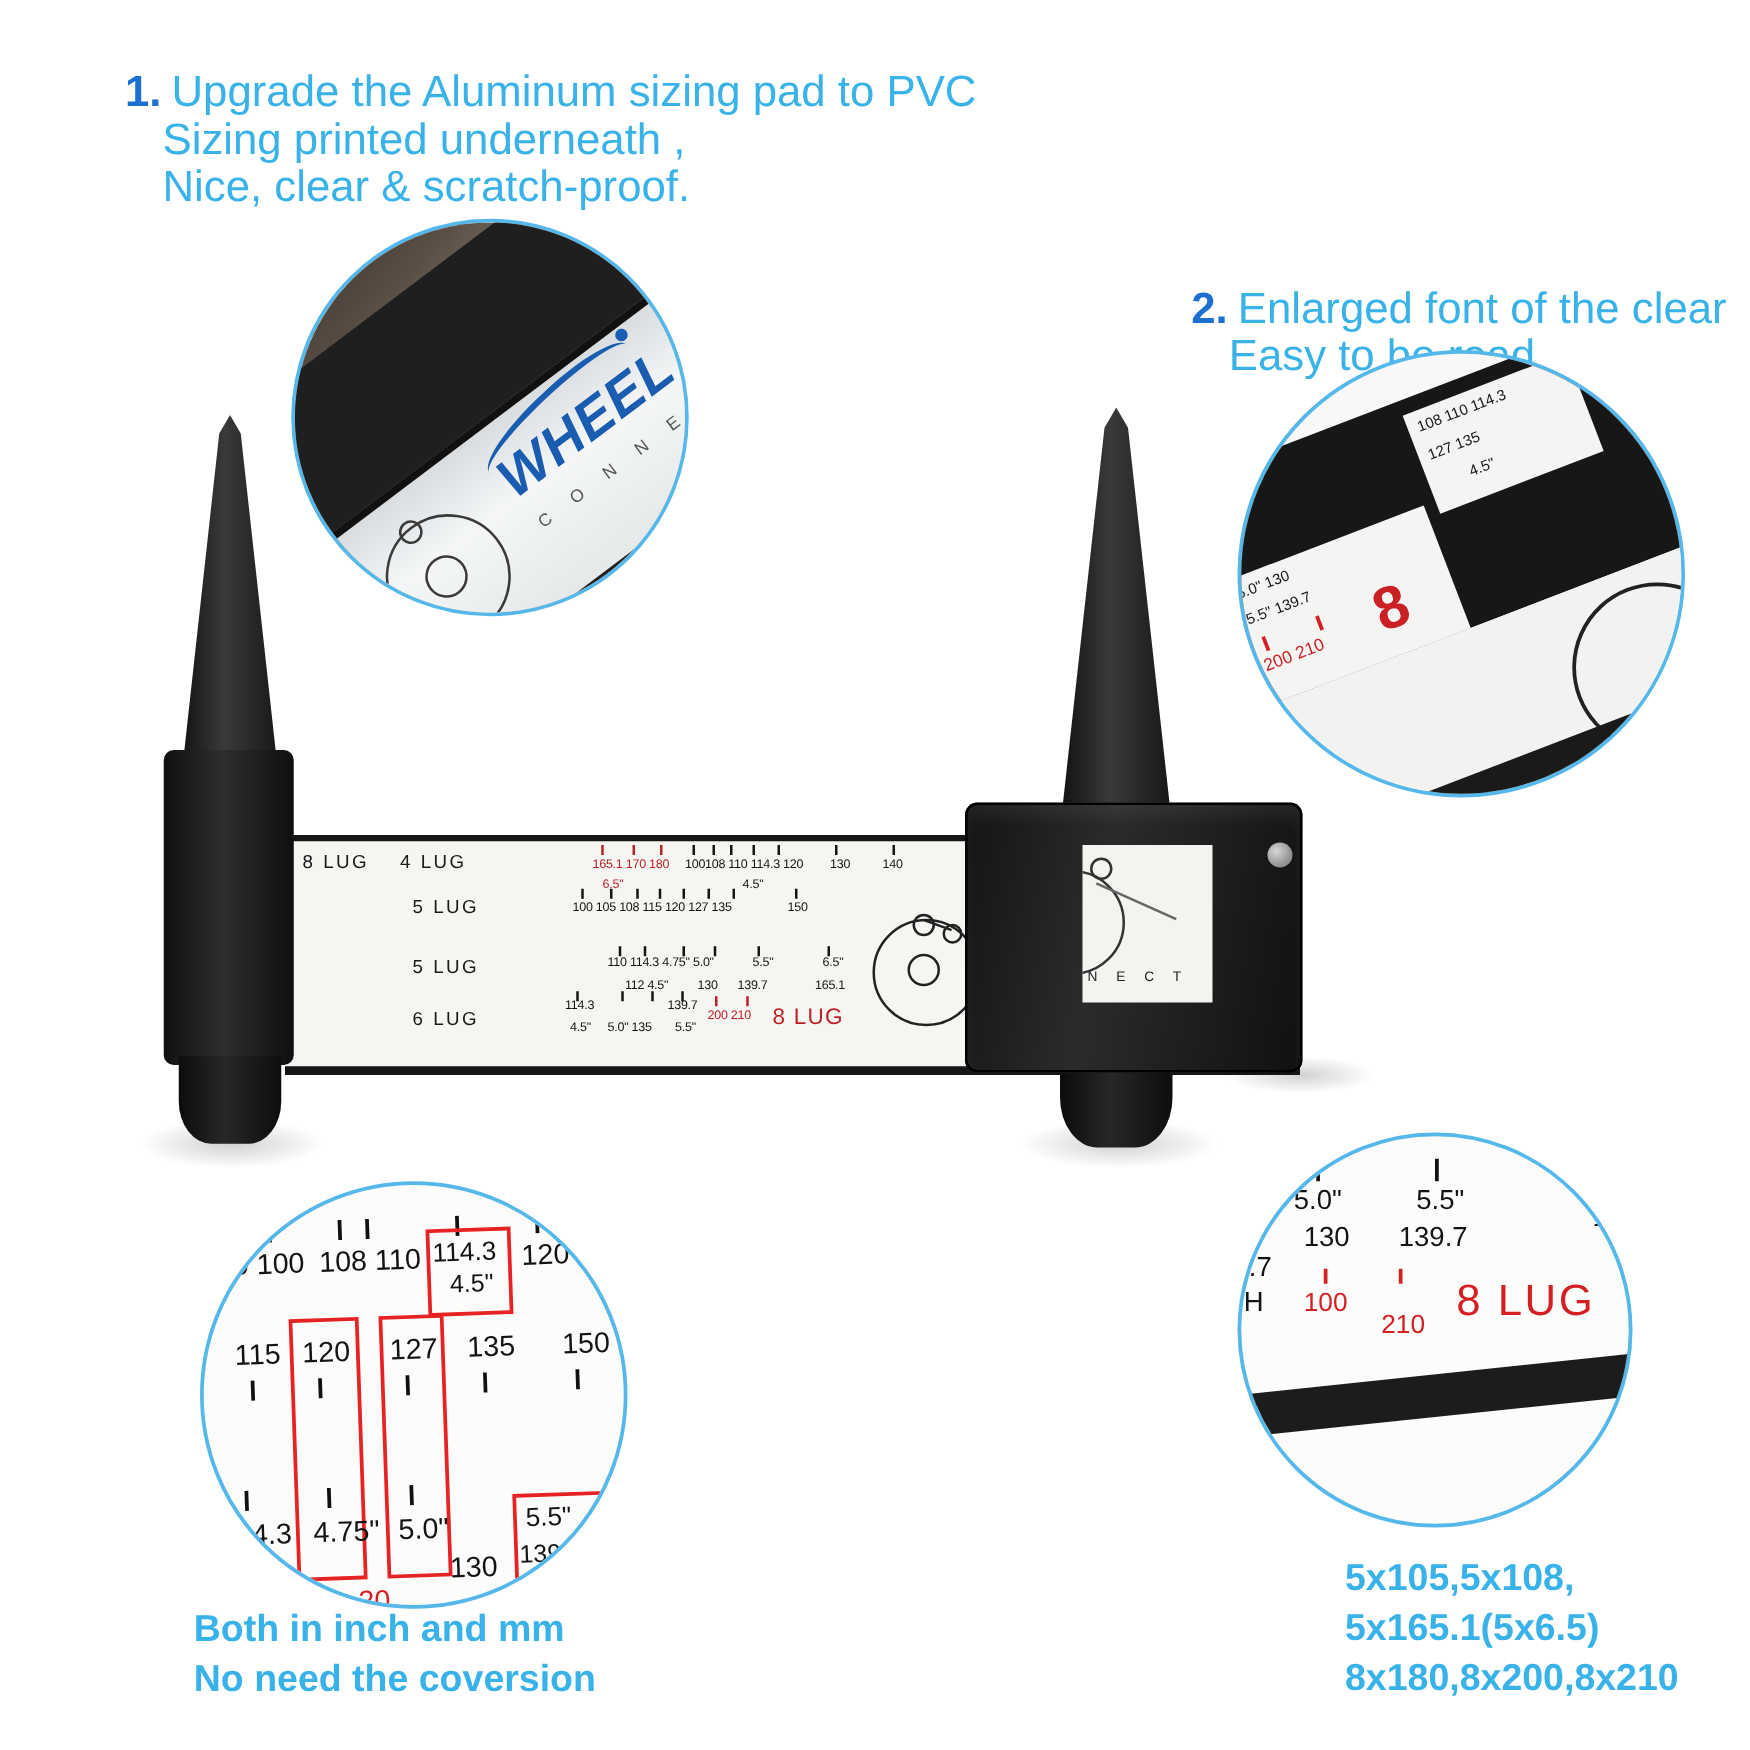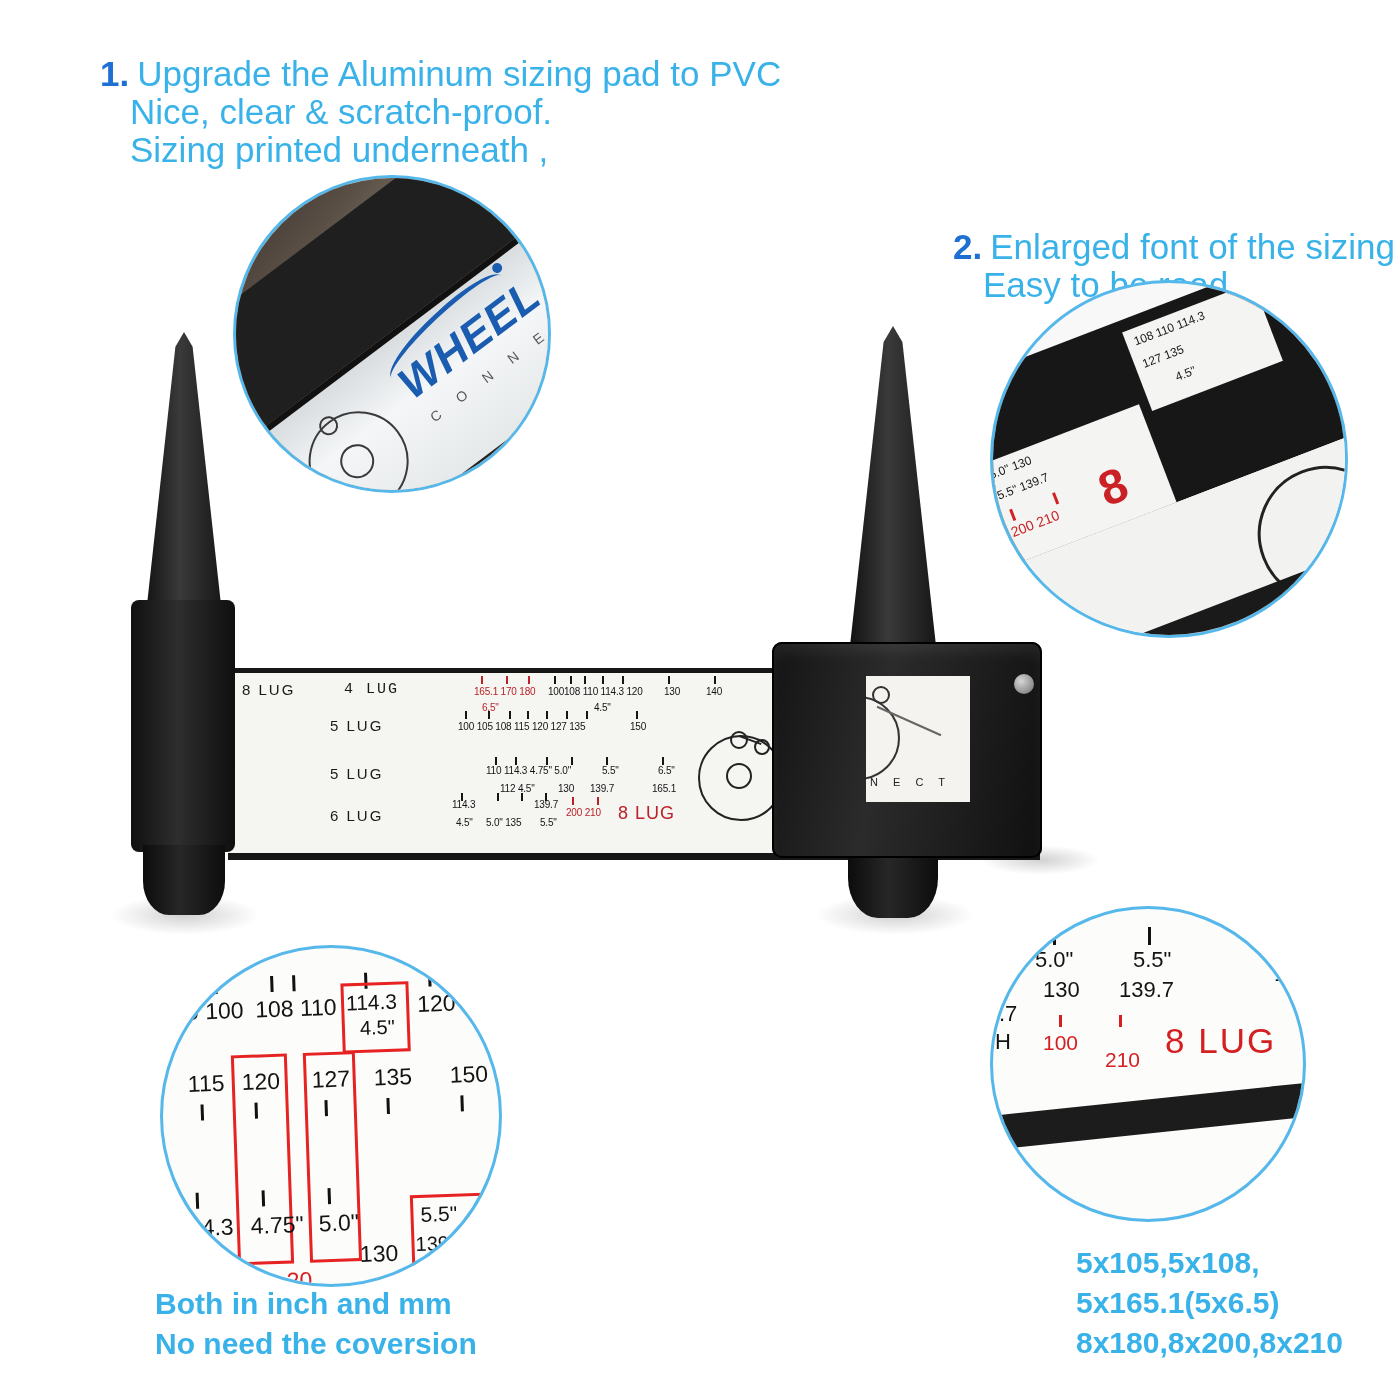--- a/index.html
+++ b/index.html
@@ -63,26 +63,26 @@
   .bign.red{color:#d42023;}
   .rbox{position:absolute;border:3px solid #e62222;}
 </style>
 </head>
 <body>
 
 <div class="canvas">
 
   <div class="note" style="left:100px;top:55px;">
     <div><span class="num">1.</span><span>Upgrade the Aluminum sizing pad to PVC</span></div>
+    <div class="ind">Sizing printed underneath ,</div>
     <div class="ind">Nice, clear &amp; scratch-proof.</div>
-    <div class="ind">Sizing printed underneath ,</div>
   </div>
 
   <div class="note" style="left:953px;top:228px;">
-    <div><span class="num">2.</span><span>Enlarged font of the sizing</span></div>
+    <div><span class="num">2.</span><span>Enlarged font of the clear</span></div>
     <div class="ind">Easy to be read</div>
   </div>
 
   <div class="note bold" style="left:155px;top:1284px;line-height:40px;font-size:30px;">
     <div>Both in inch and mm</div>
     <div>No need the coversion</div>
   </div>
 
   <div class="note bold" style="left:1040px;top:1243px;line-height:40px;font-size:30px;">
     <div class="ind2">5x105,5x108,</div>
@@ -90,21 +90,21 @@
     <div class="ind2">8x180,8x200,8x210</div>
   </div>
 
   <div class="shadow" style="left:110px;top:895px;width:150px;height:40px;"></div>
   <div class="shadow" style="left:815px;top:895px;width:160px;height:40px;"></div>
   <div class="shadow" style="left:980px;top:845px;width:120px;height:30px;"></div>
 
   <div class="ruler">
 
     <span class="rl redtxt" style="left:14px;top:8px;">8 LUG</span>
-    <span class="rl" style="left:116px;top:8px;font-family:Liberation Mono, monospace;">4 LUG</span>
+    <span class="rl" style="left:92px;top:8px;">4 LUG</span>
     <b class="tk r" style="left:253px;top:3px;"></b>
     <b class="tk r" style="left:278px;top:3px;"></b>
     <b class="tk r" style="left:300px;top:3px;"></b>
     <b class="tk" style="left:326px;top:3px;"></b>
     <b class="tk" style="left:342px;top:3px;"></b>
     <b class="tk" style="left:356px;top:3px;"></b>
     <b class="tk" style="left:374px;top:3px;"></b>
     <b class="tk" style="left:394px;top:3px;"></b>
     <b class="tk" style="left:440px;top:3px;"></b>
     <b class="tk" style="left:486px;top:3px;"></b>

